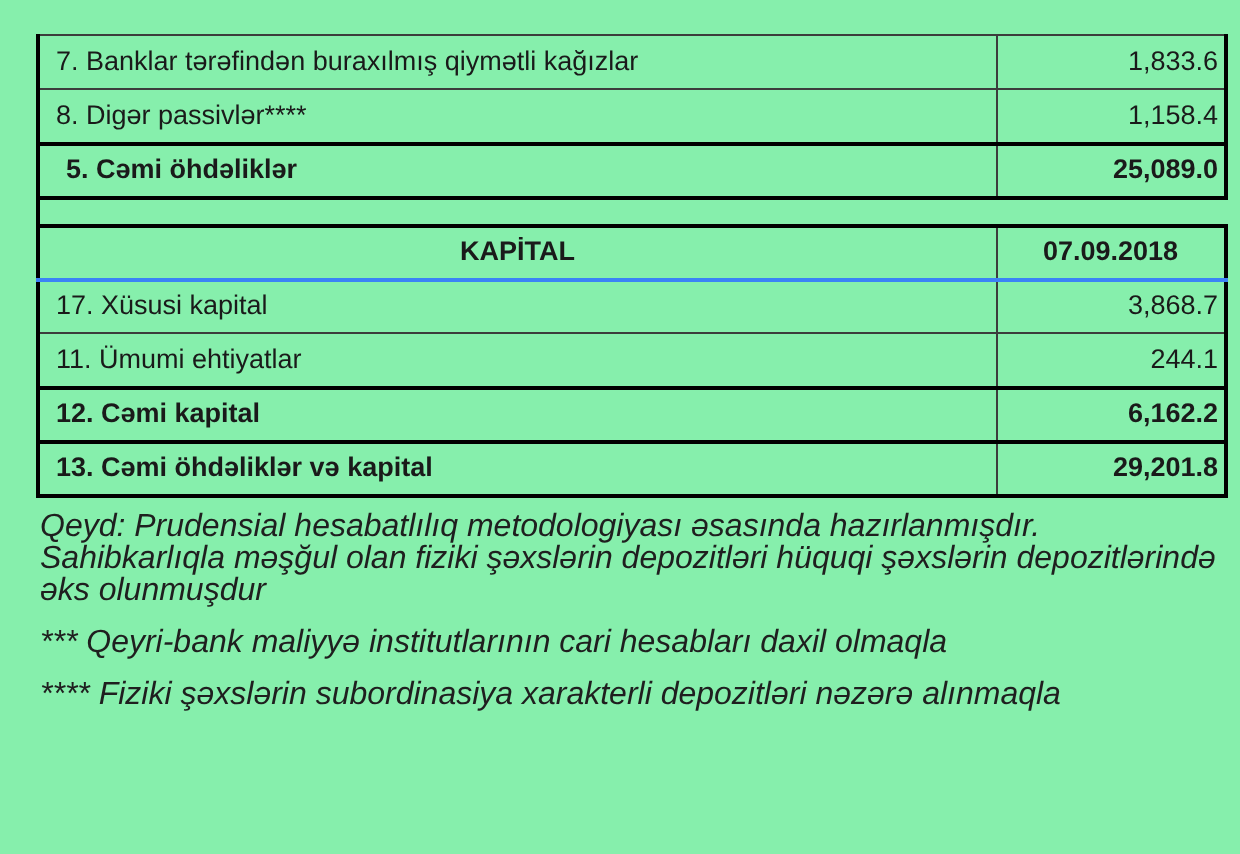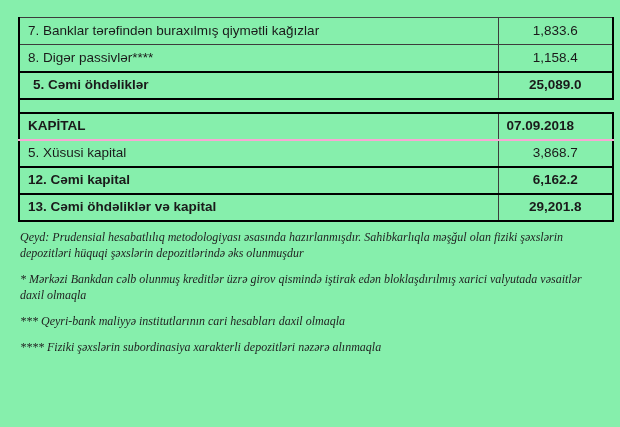--- a/index.html
+++ b/index.html
@@ -27,49 +27,50 @@
     font-size: 13.5px;
     height: 27px;
     padding: 3px 8px 4px 8px;
     vertical-align: middle;
     color: #1a1a1a;
     overflow: hidden;
     white-space: nowrap;
   }
   td:first-child { border-left: 2px solid #000; }
   td:last-child  { border-right: 2px solid #000; }
-  td.val { text-align: center; padding-left: 3px; padding-right: 3px; }
+  td.val { text-align: right; padding-left: 3px; padding-right: 3px; }
 
   tr.total td {
     font-weight: 700;
     border-top: 2px solid #000;
     border-bottom: 2px solid #000;
   }
   td.indent { padding-left: 13px; }
 
   tr.spacer td {
     border: none;
     height: 14px;
     padding: 0;
   }
   tr.spacer td.sp-l { border-left: 2px solid #000; }
 
   tr.cap-header td {
     font-weight: 700;
+    text-align: center;
     border-top: 2px solid #000;
-    border-bottom: 2px solid #f9a8d4;
+    border-bottom: 2px solid #3b82f6;
   }
 
   .notes {
     margin-top: 7px;
     width: 590px;
     padding-left: 2px;
-    font-family: Liberation Serif, serif;
+    font-family: Liberation Sans, sans-serif;
     font-style: italic;
-    font-size: 12px;
+    font-size: 16px;
     line-height: 16px;
     color: #1f1f1f;
   }
   .notes p { margin-bottom: 10px; }
 </style>
 </head>
 <body>
 
 <div class="page">
 
@@ -95,34 +96,37 @@
       <tr class="spacer">
         <td class="sp-l"></td>
         <td class="sp-r"></td>
       </tr>
 
       <tr class="cap-header">
         <td>KAPİTAL</td>
         <td>07.09.2018</td>
       </tr>
       <tr>
-        <td class="lbl">5. Xüsusi kapital</td>
+        <td class="lbl">17. Xüsusi kapital</td>
         <td class="val">3,868.7</td>
+      </tr>
+      <tr>
+        <td class="lbl">11. Ümumi ehtiyatlar</td>
+        <td class="val">244.1</td>
       </tr>
       <tr class="total">
         <td class="lbl">12. Cəmi kapital</td>
         <td class="val">6,162.2</td>
       </tr>
       <tr class="total">
         <td class="lbl">13. Cəmi öhdəliklər və kapital</td>
         <td class="val">29,201.8</td>
       </tr>
     </tbody>
   </table>
 
   <div class="notes">
     <p>Qeyd: Prudensial hesabatlılıq metodologiyası əsasında hazırlanmışdır. Sahibkarlıqla məşğul olan fiziki şəxslərin depozitləri hüquqi şəxslərin depozitlərində əks olunmuşdur</p>
-    <p>* Mərkəzi Bankdan cəlb olunmuş kreditlər üzrə girov qismində iştirak edən bloklaşdırılmış xarici valyutada vəsaitlər daxil olmaqla</p>
     <p>*** Qeyri-bank maliyyə institutlarının cari hesabları daxil olmaqla</p>
     <p>**** Fiziki şəxslərin subordinasiya xarakterli depozitləri nəzərə alınmaqla</p>
   </div>
 
 </div>
 
 </body></html>

